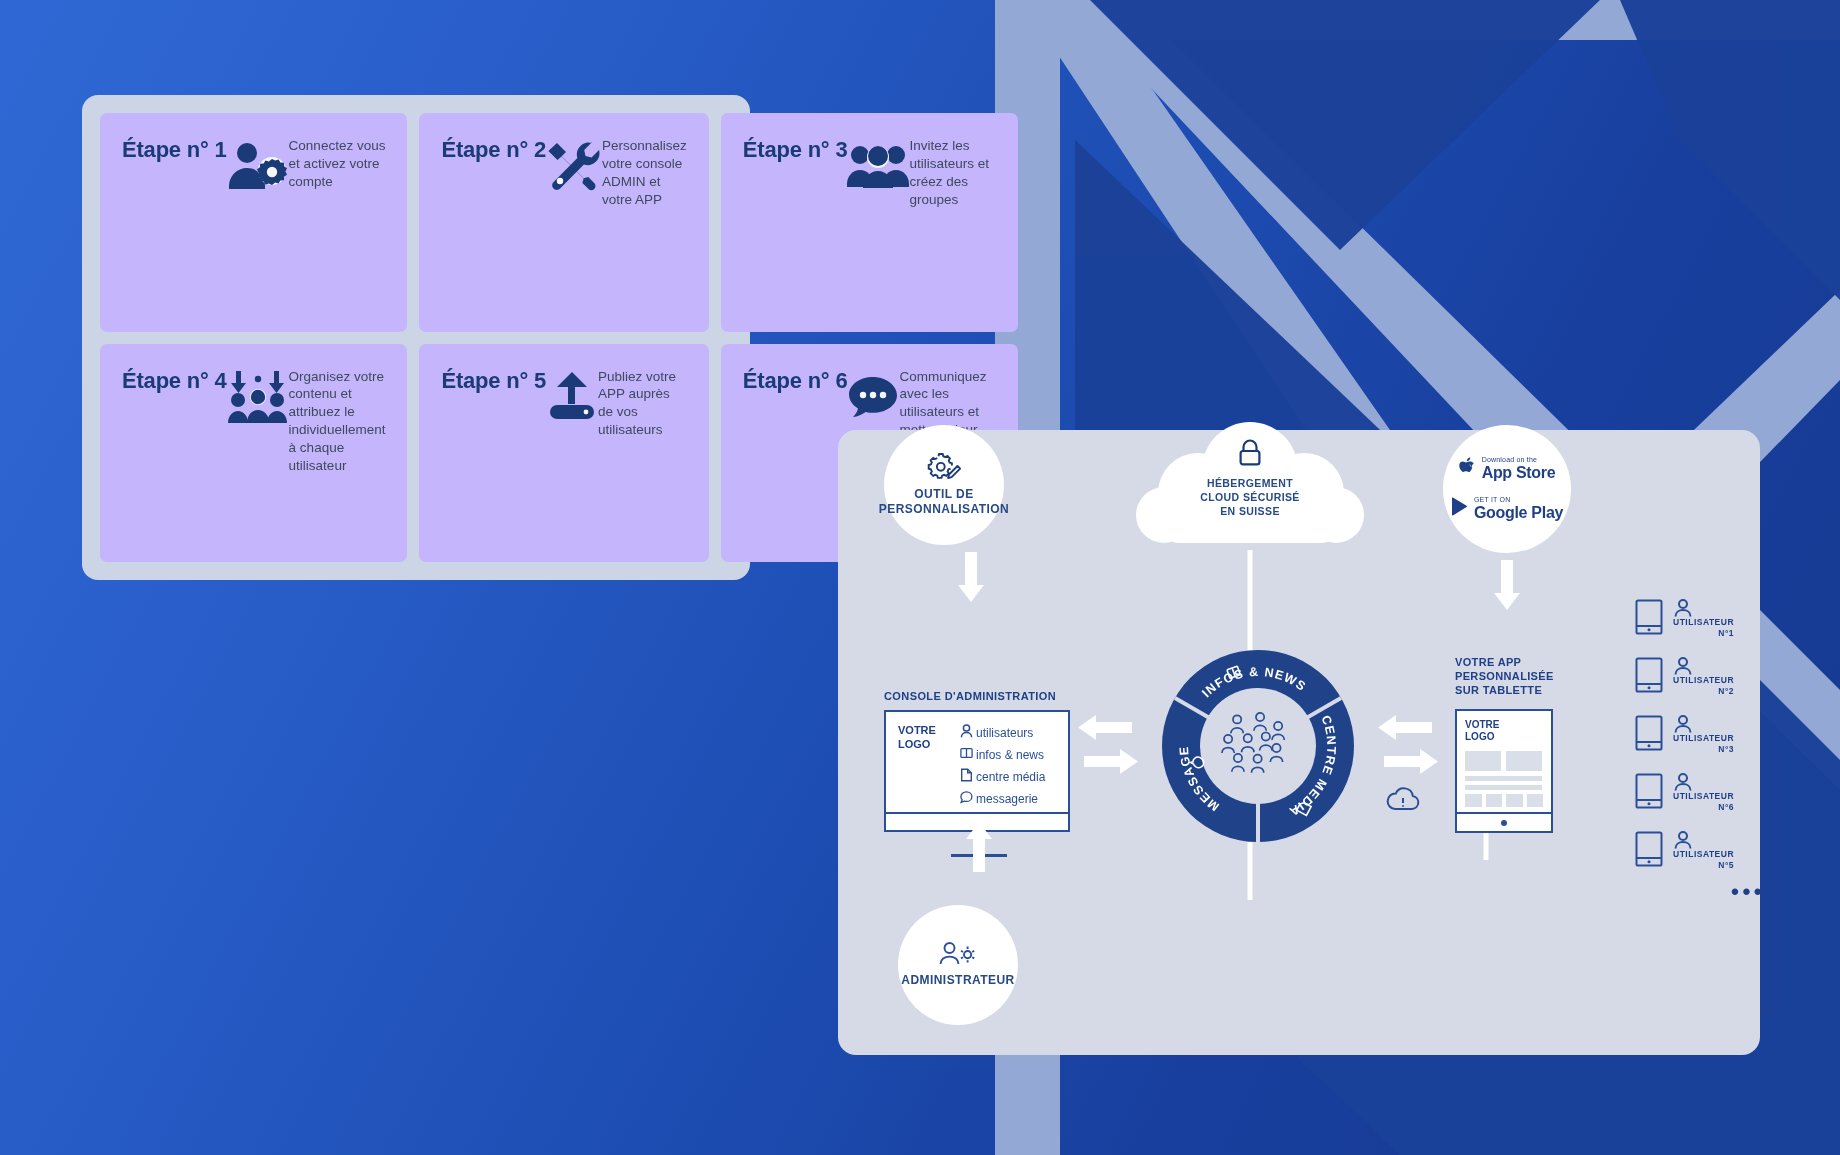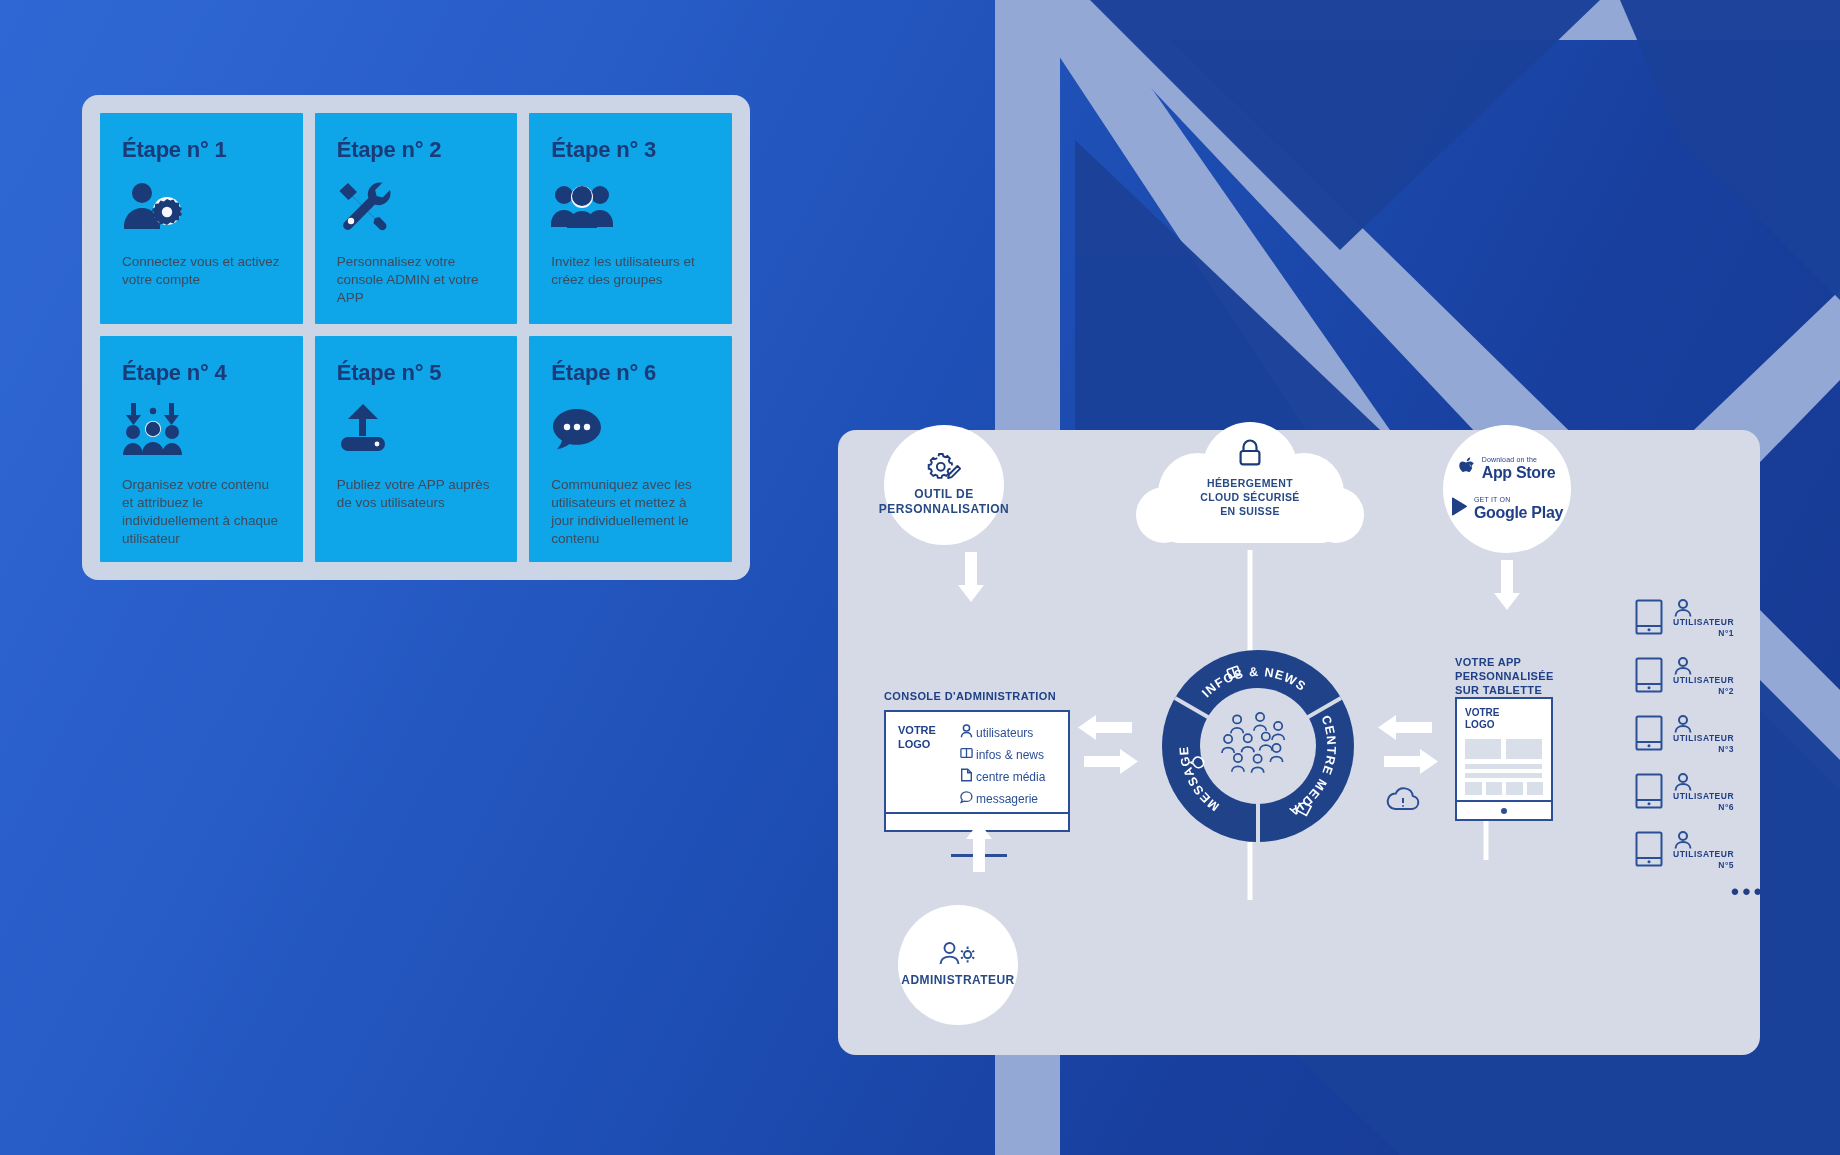--- a/index.html
+++ b/index.html
@@ -31,26 +31,25 @@
     background: #ccd5e6;
     border-radius: 16px;
     padding: 18px;
     box-sizing: border-box;
     display: grid;
     grid-template-columns: repeat(3, 1fr);
     grid-template-rows: repeat(2, 1fr);
     gap: 12px;
   }
   .step-card {
-    background: #0ea5e9;
-    border-radius: 1px;
+    background: #c4b5fd;
+    border-radius: 7px;
     padding: 24px 22px 14px 22px;
     box-sizing: border-box;
     display: flex;
-    flex-direction: column;
   }
   .step-title {
     font-size: 22px;
     font-weight: bold;
     color: #1b3a78;
     letter-spacing: -0.2px;
     margin: 0 0 14px 0;
     white-space: nowrap;
   }
   .step-icon {
@@ -142,21 +141,21 @@
   .console-stand { width: 2px; height: 22px; background: #2a4f96; margin: 0 auto; }
   .console-base { width: 56px; height: 3px; background: #2a4f96; margin: 0 auto; }
 
   
   #hub { left: 1162px; top: 650px; width: 192px; height: 192px; }
 
   
   #tablet-app { left: 1455px; top: 655px; width: 190px; }
   #tablet-app .app-title {
     font-size: 11px; font-weight: bold; letter-spacing: 0.35px;
-    color: #1f3f86; line-height: 1.28; margin-bottom: 0;
+    color: #1f3f86; line-height: 1.28; margin-bottom: 12px;
   }
   .tablet-frame {
     border: 2px solid #2a4f96; background: #ffffff;
     width: 98px; height: 124px; box-sizing: border-box;
     padding: 8px 8px 0 8px; position: relative;
   }
   .tablet-logo { font-size: 10px; font-weight: bold; color: #1f3f86; line-height: 1.22; margin-bottom: 7px; }
   .ph { background: #d9dfe8; }
   .tablet-home {
     position: absolute; left: 0; bottom: 0; width: 94px; height: 17px;

